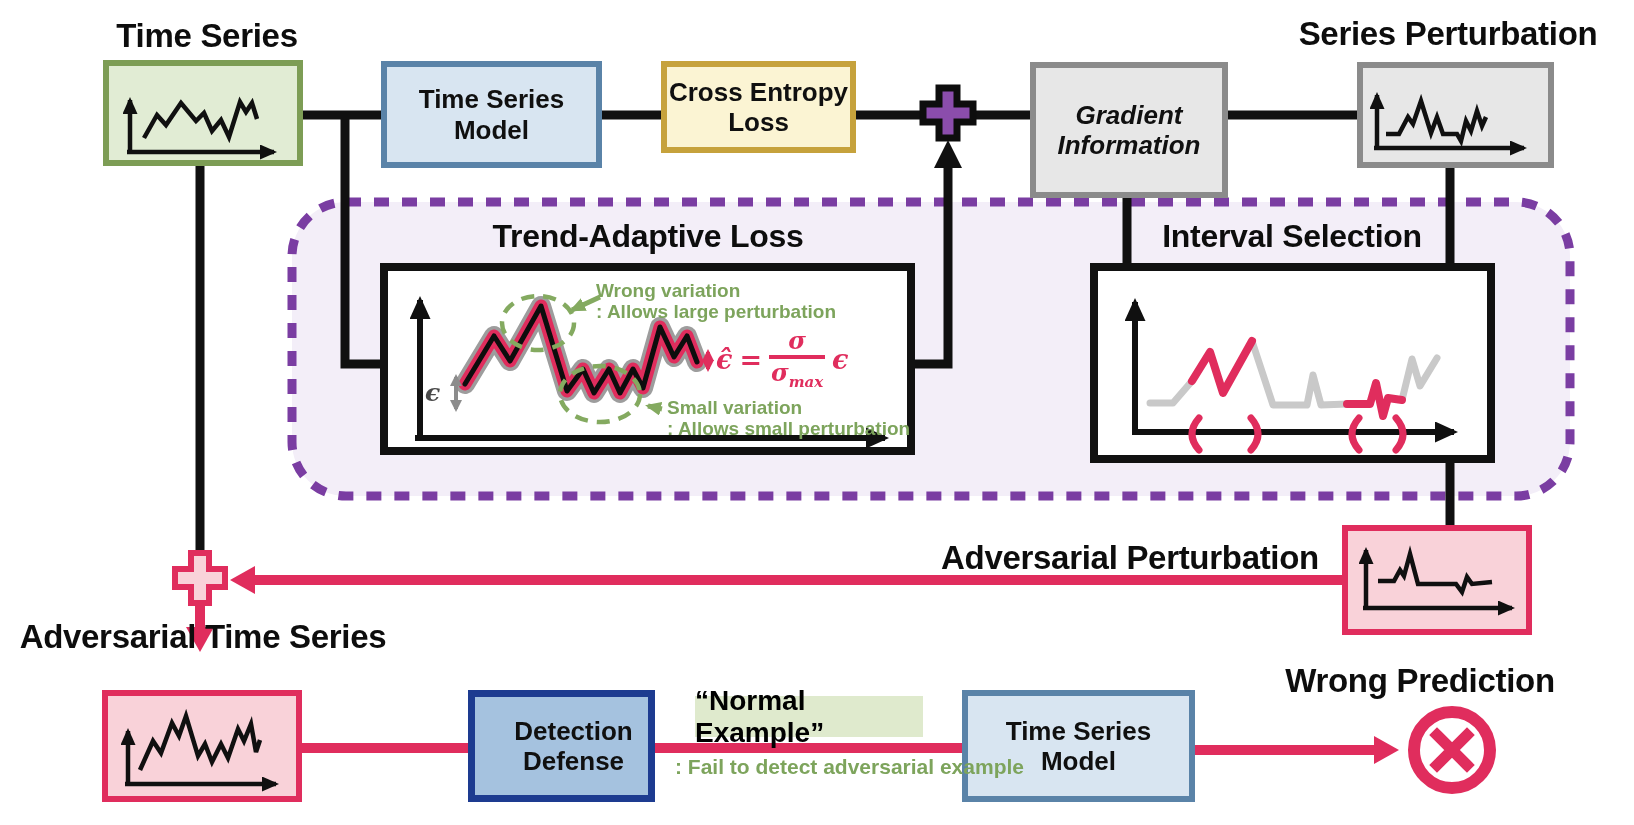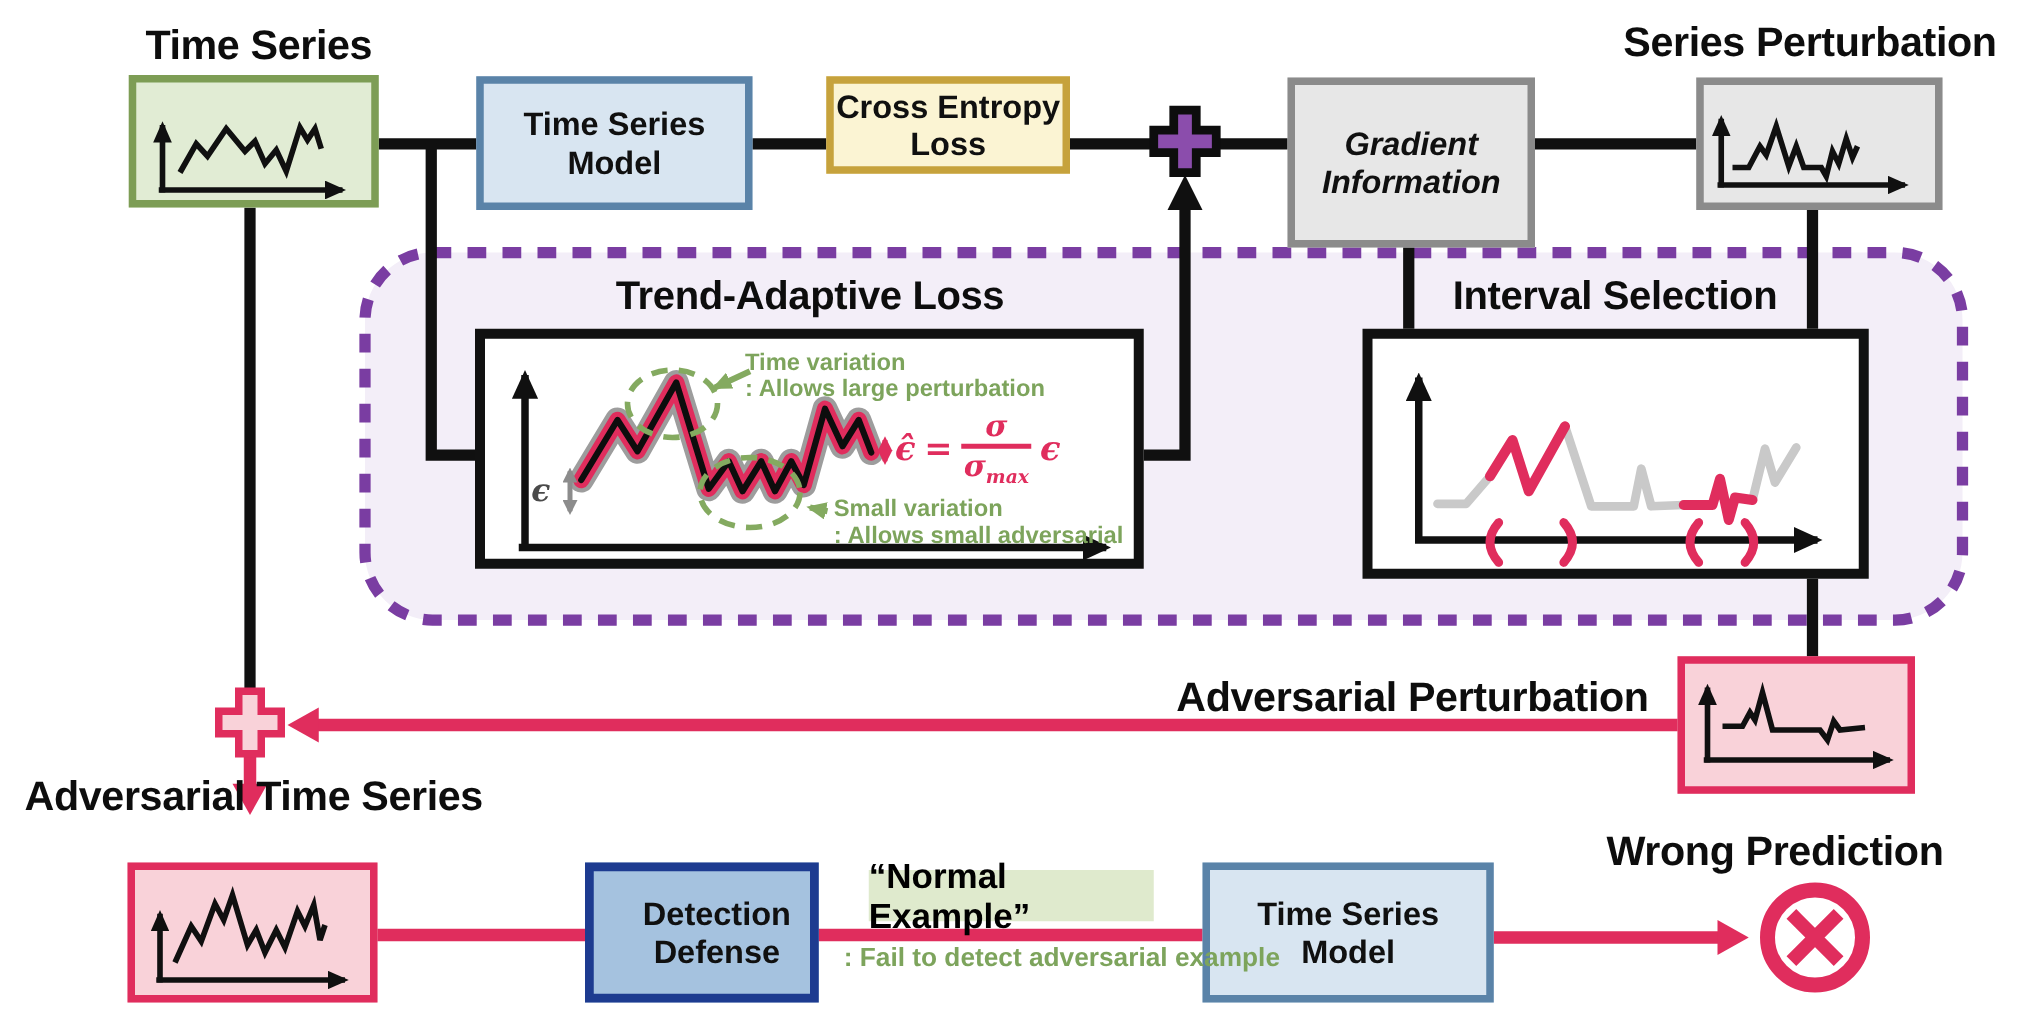--- a/index.html
+++ b/index.html
@@ -60,21 +60,21 @@
       <polygon points="200,652 186,627 214,627"></polygon>
       <polygon points="1399,750 1374,736 1374,764"></polygon>
     </g>
   </svg>
 
   <div class="node" style="left:103px;top:60px;width:200px;height:106px;background:var(--greenfill);border:6px solid var(--greenborder);"></div>
 
   <div class="node" style="left:381px;top:61px;width:221px;height:107px;background:var(--bluefill);border:6px solid var(--blueborder);">Time Series
 Model</div>
 
-  <div class="node" style="left:661px;top:61px;width:195px;height:78px;background:var(--yellowfill);border:6px solid var(--yellowborder);">Cross Entropy
+  <div class="node" style="left:661px;top:61px;width:195px;height:92px;background:var(--yellowfill);border:6px solid var(--yellowborder);">Cross Entropy
 Loss</div>
 
   <div class="node" style="left:1030px;top:62px;width:198px;height:136px;background:var(--grayfill);border:6px solid var(--grayborder);font-style:italic;">Gradient
 Information</div>
 
   <div class="node" style="left:1357px;top:62px;width:197px;height:106px;background:var(--grayfill);border:6px solid var(--grayborder);"></div>
 
   <div class="whitebox" style="left:380px;top:263px;width:535px;height:192px;"></div>
 
   <div class="whitebox" style="left:1090px;top:263px;width:405px;height:200px;"></div>
@@ -192,24 +192,24 @@
   <div class="heading center" style="left:468px;top:218px;width:360px;font-size:32px;">Trend-Adaptive Loss</div>
 
   <div class="heading center" style="left:1112px;top:218px;width:360px;font-size:32px;">Interval Selection</div>
 
   <div class="heading right" style="left:930px;top:539px;width:400px;">Adversarial Perturbation</div>
 
   <div class="heading center" style="left:3px;top:618px;width:400px;">Adversarial Time Series</div>
 
   <div class="heading center" style="left:1240px;top:662px;width:360px;">Wrong Prediction</div>
 
-  <div class="ann" style="left:596px;top:280px;">Time variation</div>
+  <div class="ann" style="left:596px;top:280px;">Wrong variation</div>
   <div class="ann" style="left:596px;top:301px;">: Allows large perturbation</div>
   <div class="ann" style="left:667px;top:397px;">Small variation</div>
-  <div class="ann" style="left:667px;top:418px;">: Allows small adversarial</div>
+  <div class="ann" style="left:667px;top:418px;">: Allows small perturbation</div>
 
   <div class="epsilon-label">ϵ</div>
 
   <div class="formula">
     <span>ϵ̂</span>
     <span>=</span>
     <span class="frac">
       <span class="fnum">σ</span>
       <span class="fbar"></span>
       <span class="fden"><span>σ</span><sub>max</sub></span>

